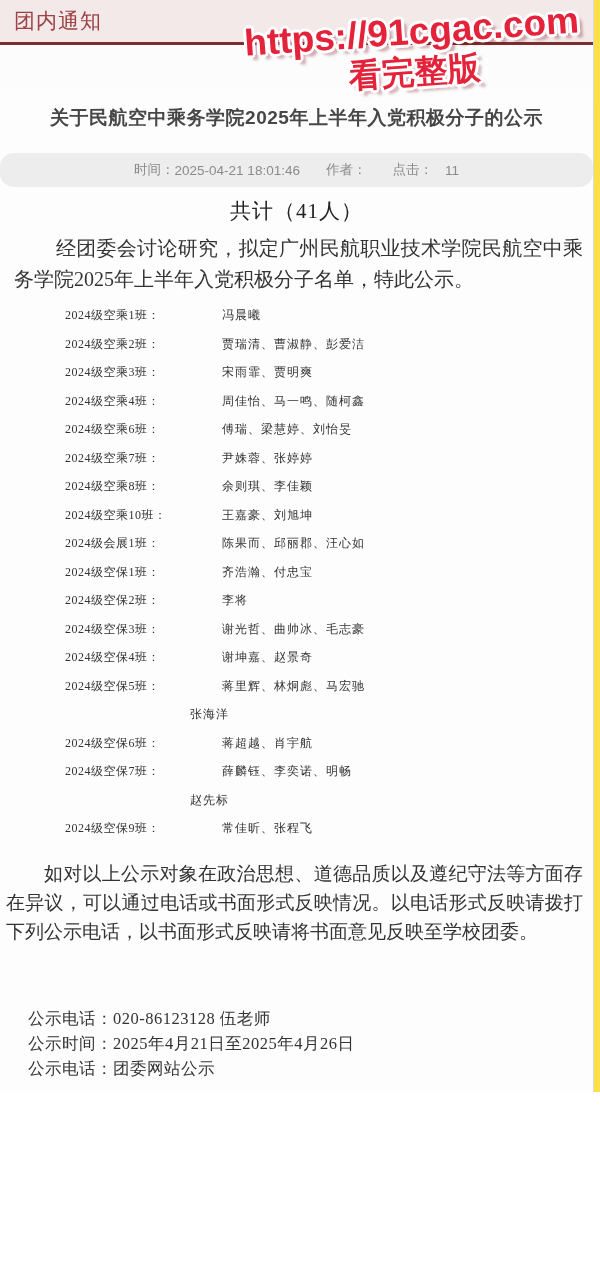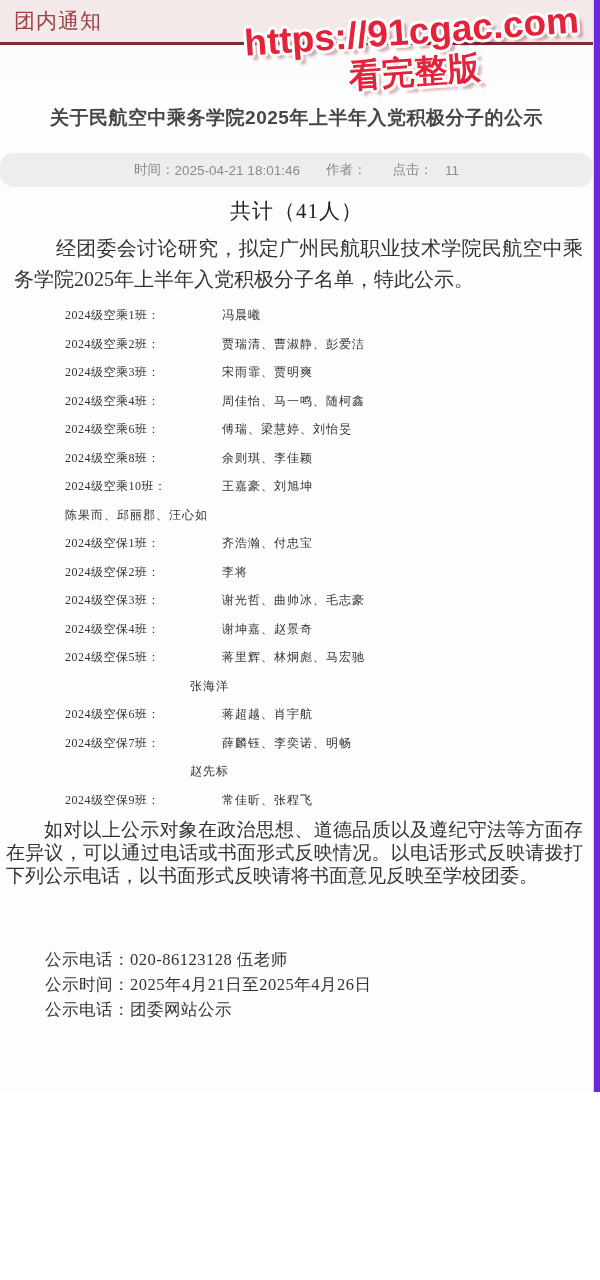--- a/index.html
+++ b/index.html
@@ -6,21 +6,21 @@
     --header-red:#9c4145;
     --divider-red:#7c2d2f;
     --watermark-red:#e4223a;
     --meta-bg:#ededee;
   }
   *{margin:0;padding:0;box-sizing:border-box;}
   html,body{background:#ffffff;}
   .page{
     position:relative;
     width:600px;height:1092px;
-    background:#6d28d9;
+    background:#fde047;
     overflow:hidden;
     font-family:"Liberation Serif","DejaVu Serif",serif;
     color:#38383a;
   }
   .sheet{
     position:absolute;left:0;top:0;
     width:594px;height:1280px;
     border-right:1px solid #d9d9d9;
     background:linear-gradient(180deg,#fcfbfb 0%,#fdfdfd 8%,#fdfdfd 100%);
   }
@@ -81,40 +81,40 @@
     color:#222;
   }
   
   .intro{
     margin:8px 10px 0 14px;
     font-size:20px;line-height:31px;
     text-align:justify;text-indent:2.1em;
     color:#333;
   }
   .notice{
-    margin:4px 10px 0 6px;
-    font-size:19px;line-height:23px;
+    margin:16px 10px 0 6px;
+    font-size:19px;line-height:29px;
     text-align:justify;text-indent:2em;
     color:#333;
   }
   
   .roster{margin-top:6px;}
   .row{
     display:flex;
     padding-left:65px;
     font-size:12px;line-height:28.5px;
     color:#333;
   }
   .cls{flex:0 0 157px;letter-spacing:.5px;}
   .names{letter-spacing:1px;}
   .row.extra{padding-left:190px;}
   
   .footerinfo{
     margin-top:60px;
-    padding-left:45px;
+    padding-left:28px;
     font-size:16.5px;line-height:25px;
     color:#333;letter-spacing:.5px;
   }
   
   .signature{
     position:absolute;left:88px;top:1183px;
     font-size:19px;color:#6a6a6a;
     opacity:.55;filter:blur(.6px);
     transform:rotate(-2deg);
     letter-spacing:2px;
@@ -196,32 +196,37 @@
         <div class="row">
           <span class="cls">2024级空乘4班：</span>
           <span class="names">周佳怡、马一鸣、随柯鑫</span>
         </div>
 
         <div class="row">
           <span class="cls">2024级空乘6班：</span>
           <span class="names">傅瑞、梁慧婷、刘怡旻</span>
         </div>
 
+        <div class="row">
+          <span class="cls">2024级空乘7班：</span>
+          <span class="names">尹姝蓉、张婷婷</span>
+        </div>
 
         <div class="row">
           <span class="cls">2024级空乘8班：</span>
           <span class="names">余则琪、李佳颖</span>
         </div>
 
         <div class="row">
           <span class="cls">2024级空乘10班：</span>
           <span class="names">王嘉豪、刘旭坤</span>
         </div>
 
         <div class="row">
+          <span class="cls">2024级会展1班：</span>
           <span class="names">陈果而、邱丽郡、汪心如</span>
         </div>
 
         <div class="row">
           <span class="cls">2024级空保1班：</span>
           <span class="names">齐浩瀚、付忠宝</span>
         </div>
 
         <div class="row">
           <span class="cls">2024级空保2班：</span>

